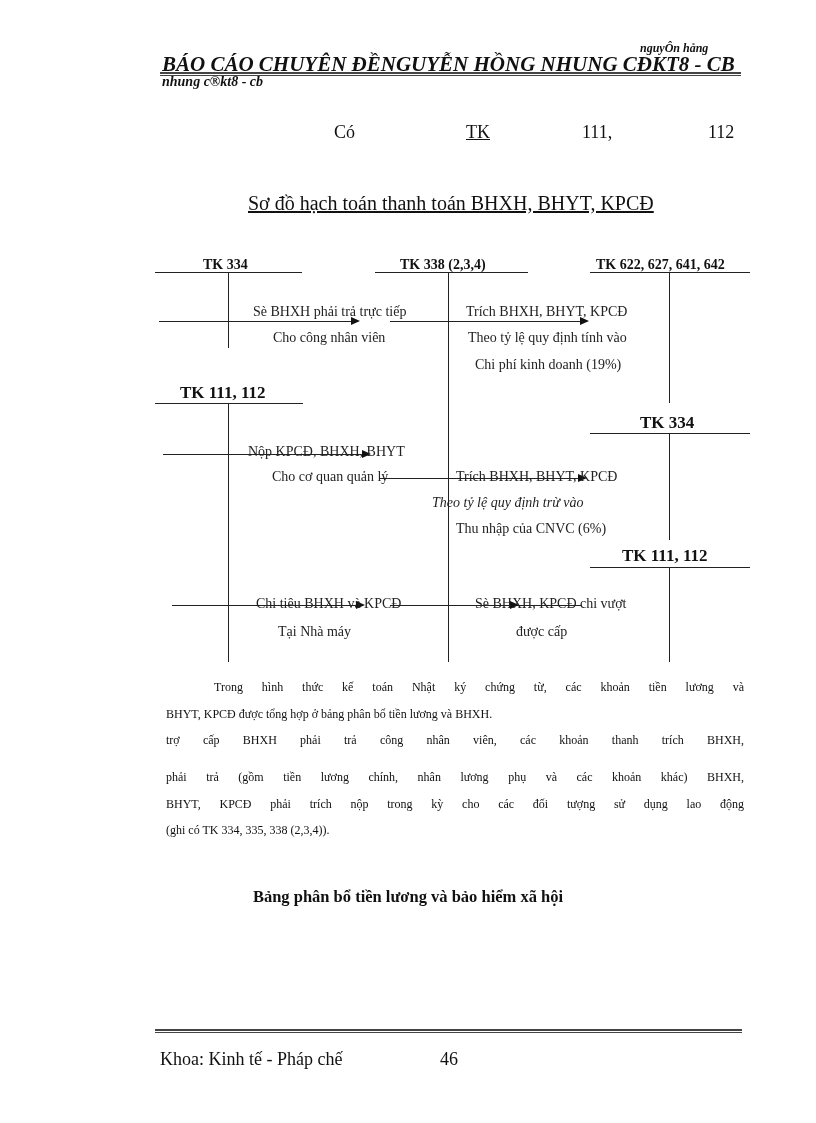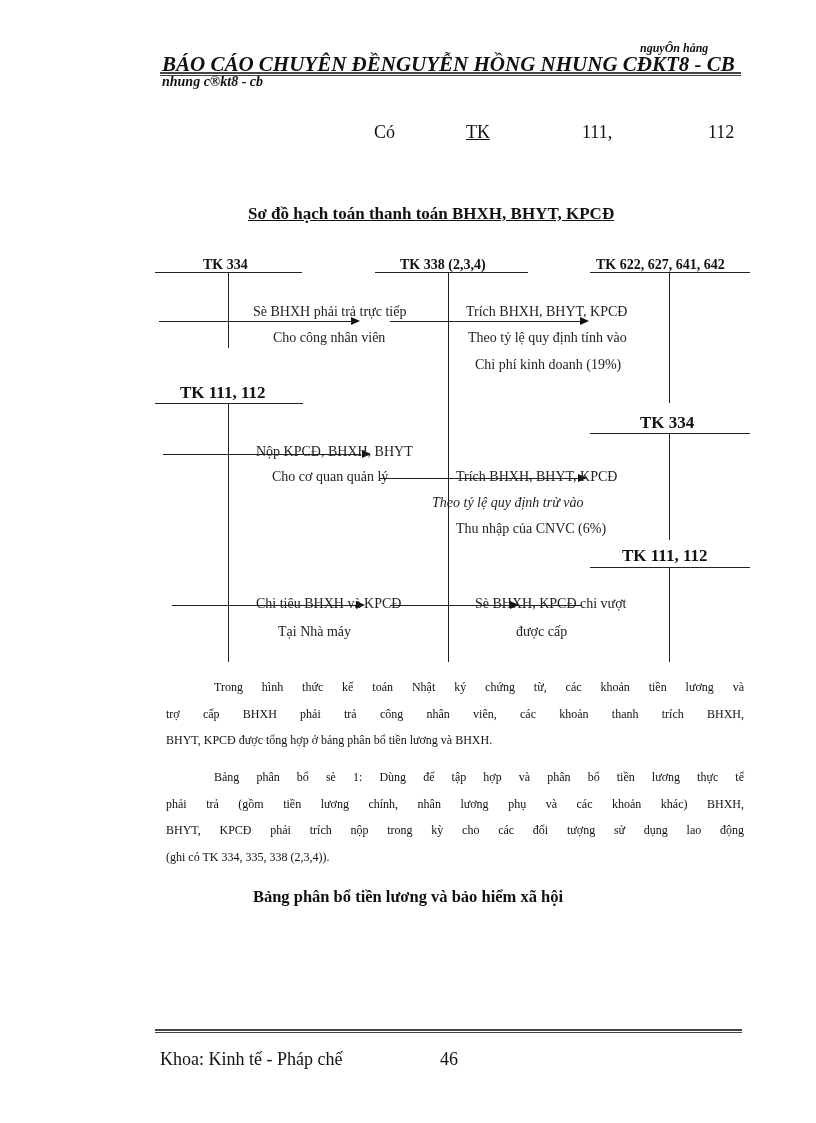--- a/index.html
+++ b/index.html
@@ -22,27 +22,27 @@
 </head>
 <body>
 
 <div class="abs hdr" style="left:162px; top:52px; font-size:21px;">BÁO CÁO CHUYÊN ĐỀNGUYỄN HỒNG NHUNG CĐKT8 - CB</div>
 <div class="abs hdr" style="left:640px; top:41px; font-size:12px;">nguyÔn hång</div>
 <div class="rule" style="left:160px; top:72px; width:581px; height:2px;"></div>
 <div class="rule" style="left:160px; top:75px; width:581px; height:1px;"></div>
 <div class="abs hdr" style="left:162px; top:74px; font-size:14px;">nhung c®kt8 - cb</div>
 
 <div class="abs" style="left:0; top:122px; width:816px; font-size:18px;">
-  <span class="abs" style="left:374px;">Có</span>
+  <span class="abs" style="left:334px;">Có</span>
   <span class="abs" style="left:466px;text-decoration:underline;">TK</span>
   <span class="abs" style="left:582px;">111,</span>
   <span class="abs" style="left:708px;">112</span>
 </div>
 
-<div class="abs" style="left:248px; top:204px; font-size:17px; font-weight:bold; text-decoration:underline;">Sơ đồ hạch toán thanh toán BHXH, BHYT, KPCĐ</div>
+<div class="abs" style="left:248px; top:192px; font-size:20px; font-weight:normal; text-decoration:underline;">Sơ đồ hạch toán thanh toán BHXH, BHYT, KPCĐ</div>
 
 <div>
 
   <div class="abs t-label" style="left:203px; top:257px;">TK 334</div>
   <div class="hline" style="left:155px; top:272px; width:147px;"></div>
   <div class="vline" style="left:228px; top:272px; height:76px;"></div>
 
   <div class="abs t-label" style="left:400px; top:257px;">TK 338 (2,3,4)</div>
   <div class="hline" style="left:375px; top:272px; width:153px;"></div>
   <div class="vline" style="left:448px; top:272px; height:390px;"></div>
@@ -69,21 +69,21 @@
   <div class="abs diag" style="left:273px; top:330px;">Cho công nhân viên</div>
 
   <div class="arrow-line" style="left:390px; top:321px; width:192px;"></div>
   <div class="arrow-head" style="left:580px; top:317px;"></div>
   <div class="abs diag" style="left:466px; top:304px;">Trích BHXH, BHYT, KPCĐ</div>
   <div class="abs diag" style="left:468px; top:330px;">Theo tỷ lệ quy định tính vào</div>
   <div class="abs diag" style="left:475px; top:357px;">Chi phí kinh doanh (19%)</div>
 
   <div class="arrow-line" style="left:163px; top:454px; width:198px;"></div>
   <div class="arrow-head" style="left:362px; top:450px;"></div>
-  <div class="abs diag" style="left:248px; top:444px;margin-left:8px;">Nộp KPCĐ, BHXH, BHYT</div>
+  <div class="abs diag" style="left:248px; top:444px;">Nộp KPCĐ, BHXH, BHYT</div>
   <div class="abs diag" style="left:272px; top:469px;">Cho cơ quan quản lý</div>
 
   <div class="arrow-line" style="left:380px; top:478px; width:200px;"></div>
   <div class="arrow-head" style="left:578px; top:474px;"></div>
   <div class="abs diag" style="left:456px; top:469px;">Trích BHXH, BHYT, KPCĐ</div>
   <div class="abs diag" style="left:432px; top:495px;font-style:italic;">Theo tỷ lệ quy định trừ vào</div>
   <div class="abs diag" style="left:456px; top:521px;text-align:right;">Thu nhập của CNVC (6%)</div>
 
   <div class="arrow-line" style="left:172px; top:605px; width:190px;"></div>
   <div class="arrow-head" style="left:356px; top:601px;"></div>
@@ -91,26 +91,25 @@
   <div class="abs diag" style="left:278px; top:624px;">Tại Nhà máy</div>
 
   <div class="arrow-line" style="left:390px; top:605px; width:192px;"></div>
   <div class="arrow-head" style="left:510px; top:601px;"></div>
   <div class="abs diag" style="left:475px; top:596px;">Sè BHXH, KPCĐ chi vượt</div>
   <div class="abs diag" style="left:516px; top:624px;">được cấp</div>
 </div>
 
 <div class="para" style="top:674px;">
   <span class="line" style="padding-left:48px;">Trong hình thức kế toán Nhật ký chứng từ, các khoản tiền lương và</span>
+  <span class="line last">BHYT, KPCĐ được tổng hợp ở bảng phân bổ tiền lương và BHXH.</span>
   <span class="line">trợ cấp BHXH phải trả công nhân viên, các khoản thanh trích BHXH,</span>
-  <span class="line last">BHYT, KPCĐ được tổng hợp ở bảng phân bổ tiền lương và BHXH.</span>
 </div>
 
 <div class="para" style="top:764px;">
-  <span class="line" style="padding-left:48px;">Bảng phân bổ sè 1: Dùng để tập hợp và phân bổ tiền lương thực tế</span>
   <span class="line">phải trả (gồm tiền lương chính, nhân lương phụ và các khoản khác) BHXH,</span>
   <span class="line">BHYT, KPCĐ phải trích nộp trong kỳ cho các đối tượng sử dụng lao động</span>
   <span class="line last">(ghi có TK 334, 335, 338 (2,3,4)).</span>
 </div>
 
 <div class="abs" style="left:0; width:816px; text-align:center; top:887px; font-size:16.5px; font-weight:bold; padding-left:0; transform:translateX(0);">Bảng phân bổ tiền lương và bảo hiểm xã hội</div>
 
 <div class="rule" style="left:155px; top:1029px; width:587px; height:2px;"></div>
 <div class="rule" style="left:155px; top:1032px; width:587px; height:1px;"></div>
 <div class="abs" style="left:160px; top:1049px; font-size:18px;">Khoa: Kinh tế - Pháp chế</div>

